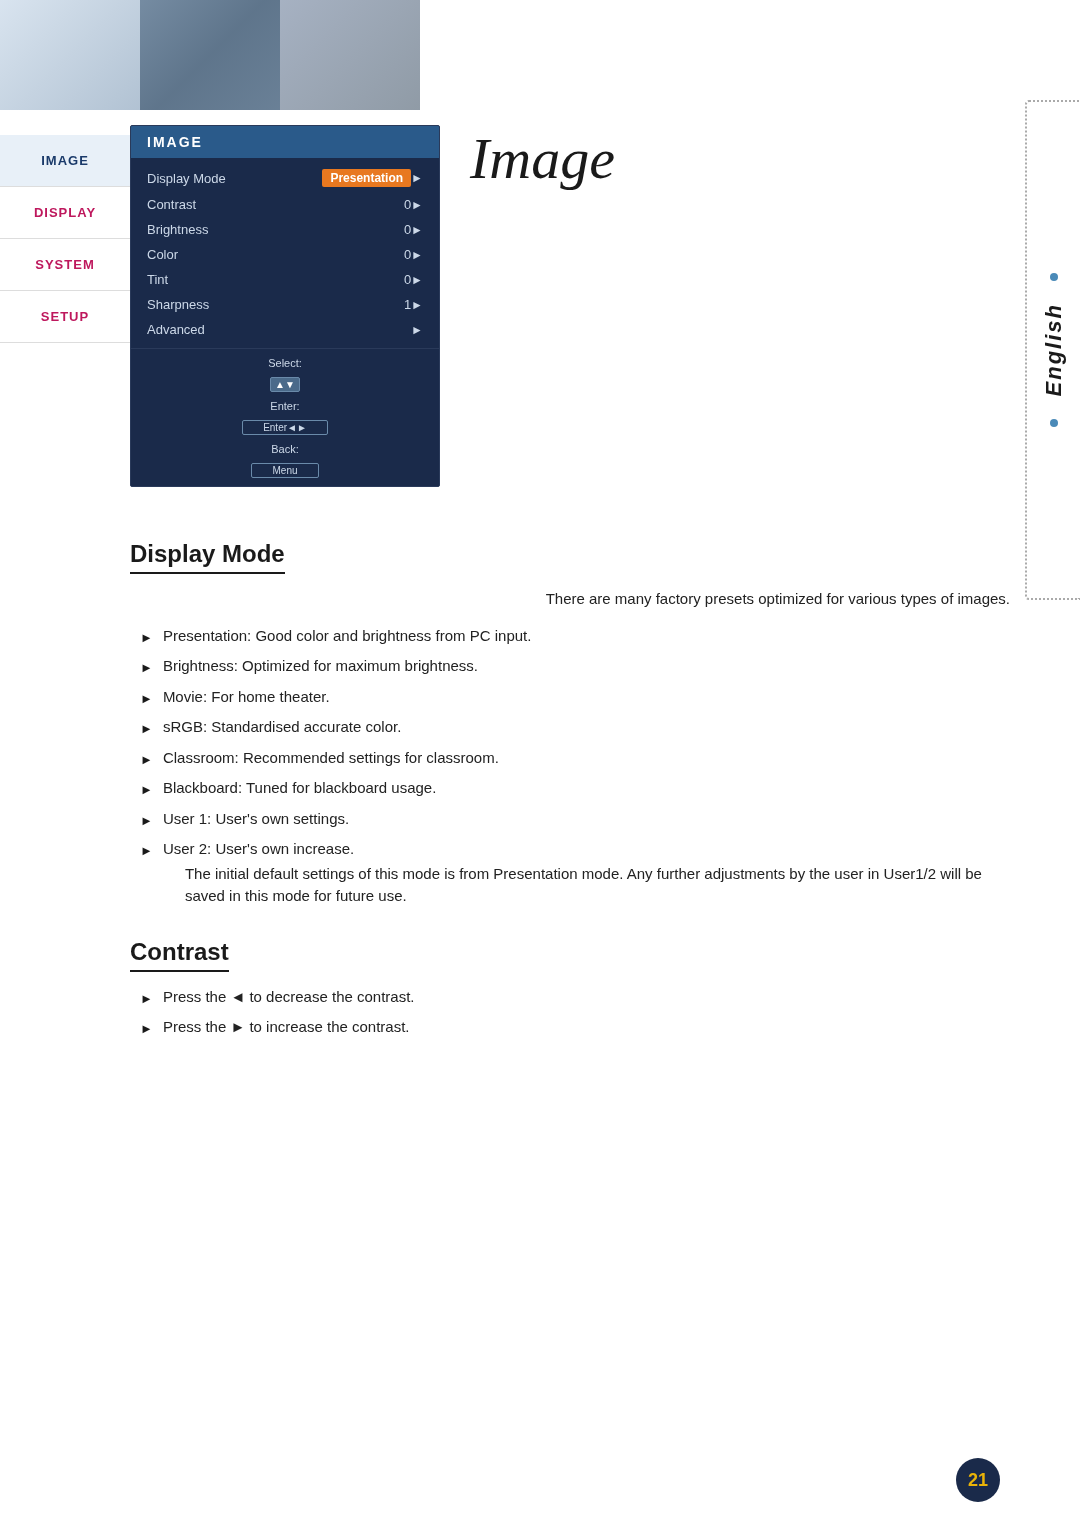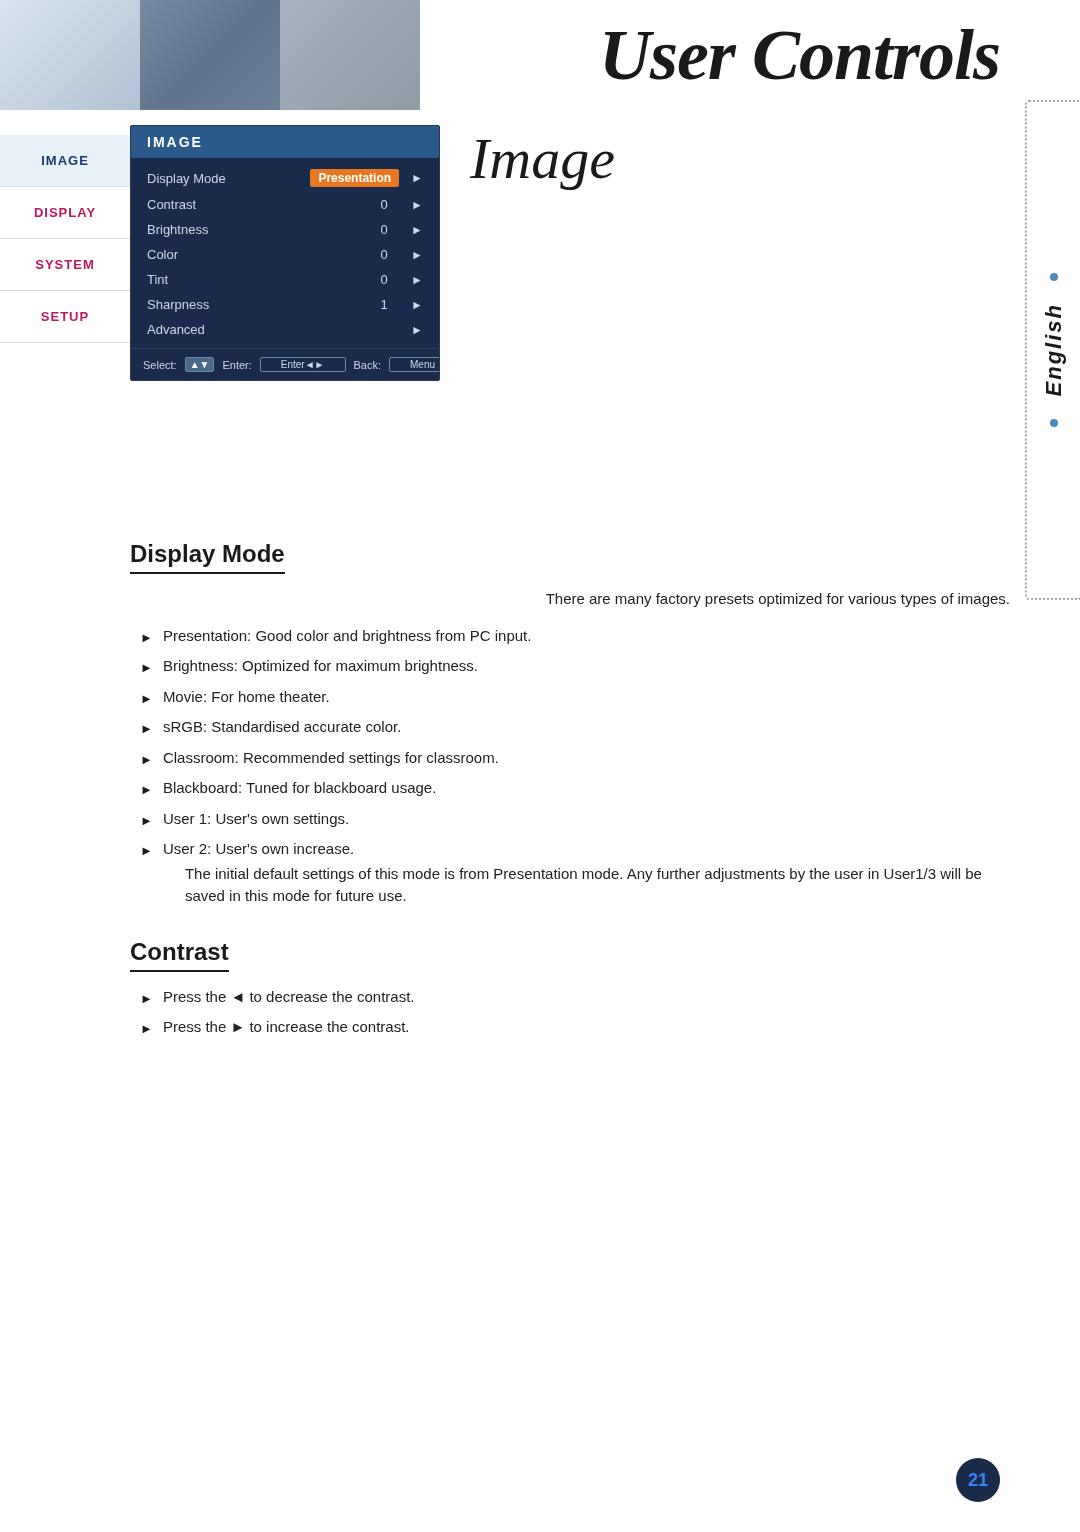--- a/index.html
+++ b/index.html
@@ -159,22 +159,22 @@
     }
 
     .osd-label {
       flex: 1;
       font-weight: 500;
     }
 
     .osd-value {
       color: #ccd8e8;
       min-width: 30px;
-      text-align: center;
-      margin-right: 12px;
+      text-align: right;
+      margin-right: 0;
     }
 
     .osd-value.highlighted {
       background: #e87820;
       color: #fff;
       padding: 2px 8px;
       border-radius: 2px;
       font-weight: bold;
       font-size: 12px;
     }
@@ -186,20 +186,21 @@
 
     .osd-footer {
       background: #1a2a4a;
       border-top: 1px solid #2a3a5a;
       padding: 8px 12px;
       display: flex;
       align-items: center;
       gap: 8px;
       font-size: 11px;
       color: #ccd8e8;
+      flex-direction: column;
     }
 
     .osd-key {
       border: 1px solid #6a8aaa;
       padding: 1px 20px;
       font-size: 10px;
       color: #ccd8e8;
       border-radius: 2px;
     }
 
@@ -291,39 +292,38 @@
     }
 
     
     .page-number {
       position: absolute;
       bottom: 30px;
       right: 80px;
       width: 44px;
       height: 44px;
       background: #1a2a4a;
-      color: #3b82f6;
+      color: #eab308;
       border-radius: 50%;
       display: flex;
       align-items: center;
       justify-content: center;
       font-size: 18px;
       font-weight: bold;
     }
   </style>
 </head>
 <body>
 
 <div class="header">
   <div class="header-images">
     <div class="header-img-block"></div>
     <div class="header-img-block"></div>
     <div class="header-img-block"></div>
   </div>
-  <span class="title-user-controls">User Controls</span>
 </div>
 
 <div class="sidebar-dots-border">
   <div style="display:flex; flex-direction:column; align-items:center; gap:12px;">
     <div class="sidebar-dot"></div>
     <span class="english-label">English</span>
     <div class="sidebar-dot"></div>
   </div>
 </div>
 
@@ -440,21 +440,21 @@
         <span>Blackboard: Tuned for blackboard usage.</span>
       </li>
       <li>
         <span class="bullet-arrow">►</span>
         <span>User 1: User's own settings.</span>
       </li>
       <li>
         <span class="bullet-arrow">►</span>
         <div>
           <span>User 2: User's own increase.</span>
-          <div class="section-sub-text">The initial default settings of this mode is from Presentation mode. Any further adjustments by the user in User1/3 will be saved in this mode for future use.</div>
+          <div class="section-sub-text">The initial default settings of this mode is from Presentation mode. Any further adjustments by the user in User1/2 will be saved in this mode for future use.</div>
         </div>
       </li>
     </ul>
   </div>
 
   <div class="contrast-section">
     <span class="section-heading">Contrast</span>
     <ul class="bullet-list">
       <li>
         <span class="bullet-arrow">►</span>

